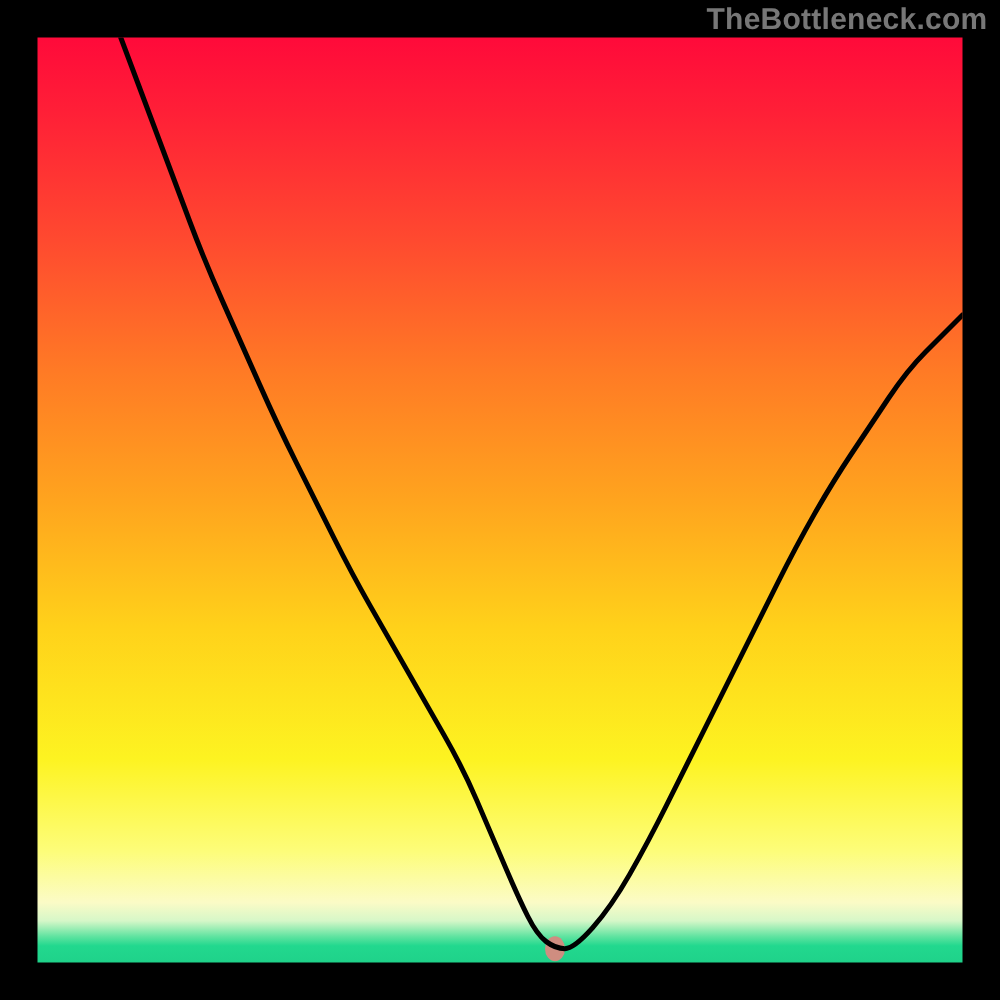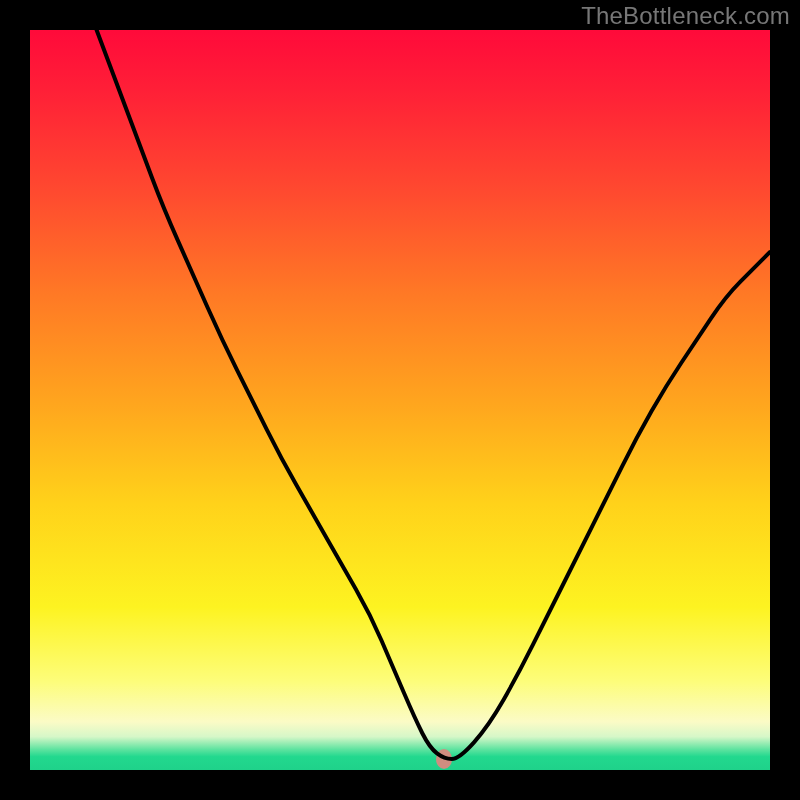--- a/index.html
+++ b/index.html
@@ -16,21 +16,21 @@
     width: 800px;
     height: 800px;
     background: #000;
   }
   .watermark {
     position: absolute;
     top: 2px;
     right: 10px;
     color: #777;
     font-size: 24px;
-    font-weight: 400;
+    font-weight: 700;
     z-index: 50;
     user-select: none;
     letter-spacing: 0.2px;
   }
   .plot {
     position: absolute;
     left: 30px;
     top: 30px;
     width: 740px;
     height: 740px;

